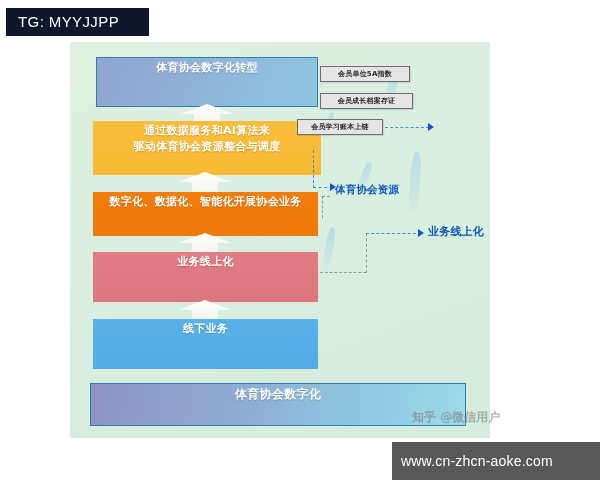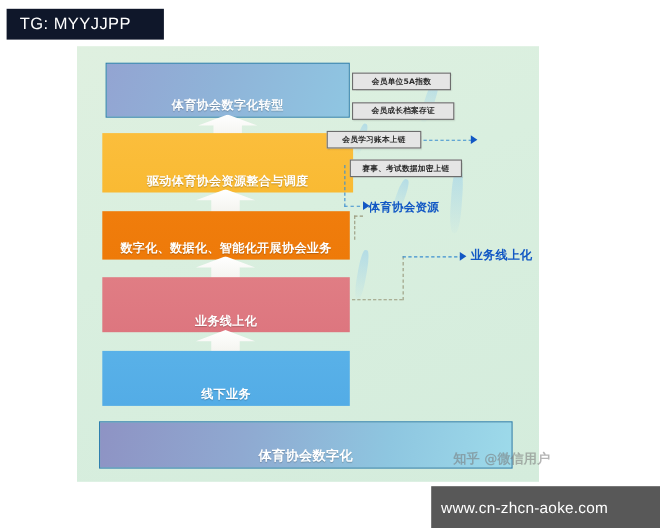--- a/index.html
+++ b/index.html
@@ -20,21 +20,21 @@
   .streak {
     position: absolute;
     background: linear-gradient(180deg, rgba(150,205,235,.55), rgba(150,205,235,.05));
     border-radius: 40%;
     pointer-events: none;
   }
 
   
   .sbox {
     position: absolute;
-    display: flex; align-items: flex-end; justify-content: center;
+    display: flex; align-items: flex-start; justify-content: center;
     text-align: center;
     color: #ffffff;
     font-weight: bold;
     font-size: 11px;
     line-height: 1.45;
     letter-spacing: .3px;
     text-shadow: 0 1px 1px rgba(0,0,0,.22);
     padding: 2px 8px;
   }
   .b-top {
@@ -169,21 +169,21 @@
   </div>
 
   <div class="sbox b-top">
     <span>体育协会数字化转型</span>
   </div>
 
   <div class="uparrow" style="left:180px; top:104px;"></div>
 
   <div class="sbox b-orange2">
     <span>
-      <br>
+      <span>通过数据服务和AI算法来</span><br>
       <span>驱动体育协会资源整合与调度</span>
     </span>
   </div>
 
   <div class="uparrow" style="left:178px; top:172px;"></div>
 
   <div class="sbox b-orange">
     <span>数字化、数据化、智能化开展协会业务</span>
   </div>
 
@@ -204,23 +204,20 @@
   </div>
 
   <div class="mbox m1">
     <span>会员单位5A指数</span>
   </div>
   <div class="mbox m2">
     <span>会员成长档案存证</span>
   </div>
   <div class="mbox m3">
     <span>会员学习账本上链</span>
-  </div>
-  <div class="mbox m4">
-    <span>赛事、考试数据加密上链</span>
   </div>
 
   <div class="dash-h" style="left:385px; top:127px; width:44px;"></div>
   <div class="arrowhead" style="left:428px; top:123px;"></div>
 
   <div class="dash-gray-v" style="left:322px; top:196px; height:22px;"></div>
   <div class="dash-gray-h" style="left:322px; top:196px; width:8px;"></div>
   <div class="dash-v" style="left:313px; top:150px; height:38px;"></div>
   <div class="dash-h" style="left:313px; top:187px; width:20px;"></div>
   <div class="arrowhead" style="left:330px; top:183px;"></div>

